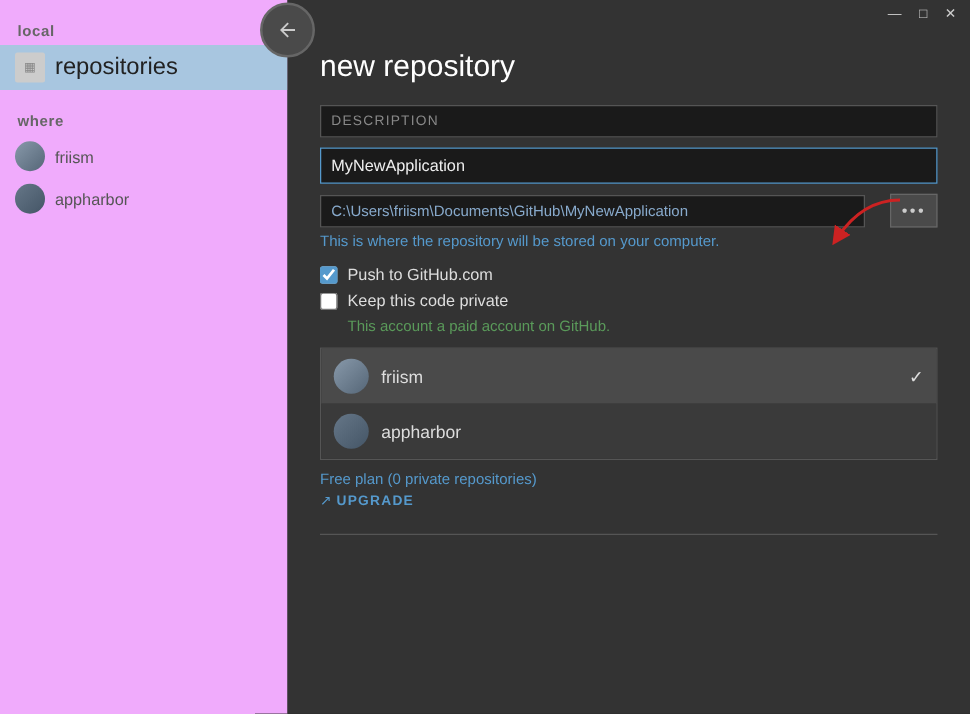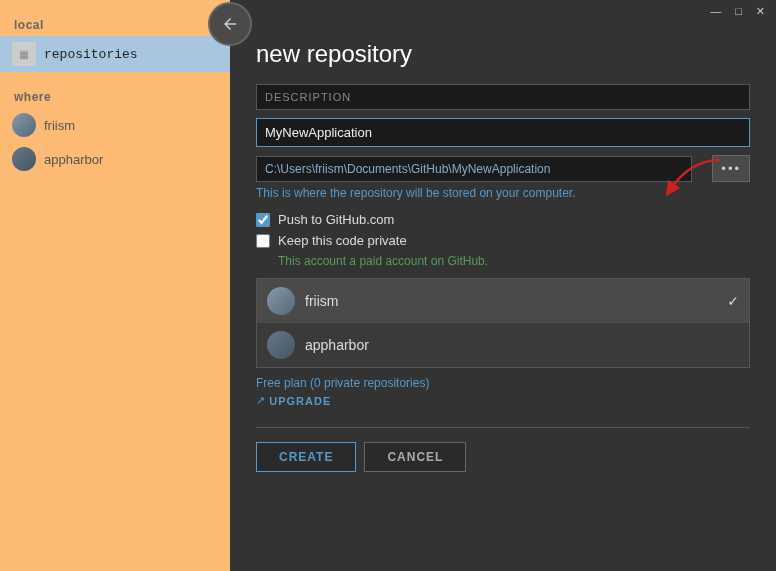--- a/index.html
+++ b/index.html
@@ -9,21 +9,21 @@
       background: #2d2d2d;
       font-family: 'Segoe UI', Arial, sans-serif;
       overflow: hidden;
       display: flex;
     }
 
     
     .sidebar {
       width: 230px;
       height: 571px;
-      background: #fdba74;
+      background: #f0abfc;
       flex-shrink: 0;
       padding-top: 10px;
     }
     .sidebar-section-label {
       color: #666;
       font-size: 12px;
       padding: 8px 14px 4px 14px;
       font-weight: 600;
       letter-spacing: 0.5px;
     }
@@ -43,23 +43,22 @@
       background: #ccc;
       border-radius: 2px;
       flex-shrink: 0;
       display: flex;
       align-items: center;
       justify-content: center;
       font-size: 10px;
       color: #888;
     }
     .sidebar-item .item-label {
-      font-size: 13px;
+      font-size: 19px;
       color: #333;
-      font-family: Liberation Mono, monospace;
     }
     .sidebar-item.active .item-label {
       color: #222;
       font-weight: 500;
     }
     .sidebar-github-section {
       margin-top: 10px;
     }
     .sidebar-github-item {
       display: flex;
@@ -416,18 +415,14 @@
     </div>
 
     <div class="free-plan-text">Free plan (0 private repositories)</div>
     <div class="upgrade-row">
       <span class="upgrade-icon">↗</span>
       <span class="upgrade-label">UPGRADE</span>
     </div>
 
     <hr class="divider">
 
-    <div class="bottom-buttons">
-      <button class="btn-create">CREATE</button>
-      <button class="btn-cancel">CANCEL</button>
-    </div>
   </div>
 </div>
 
 </body></html>

